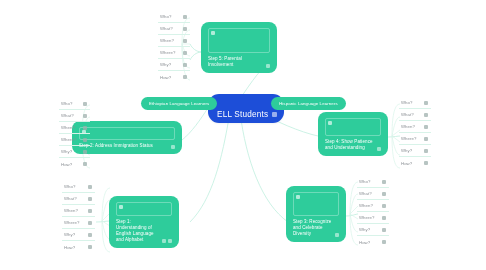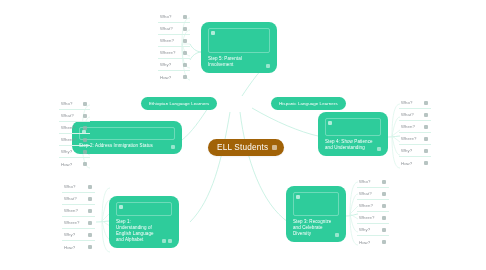--- a/index.html
+++ b/index.html
@@ -6,26 +6,25 @@
   body{
     width:486px;height:270px;background:#ffffff;overflow:hidden;position:relative;
     font-family:"Liberation Sans","DejaVu Sans",sans-serif;
     -webkit-font-smoothing:antialiased;
   }
   #canvas{position:absolute;inset:0;width:486px;height:270px;}
   svg.links{position:absolute;left:0;top:0;width:486px;height:270px;pointer-events:none;}
 
   
   .central{
-    position:absolute;background:#a16207;border-radius:11px;
+    position:absolute;background:#1d4ed8;border-radius:11px;
     display:flex;align-items:center;gap:4px;
-    padding:4px 7px 4px 9px;color:#ffffff;white-space:nowrap;
+    padding:16px 7px 4px 9px;color:#ffffff;white-space:nowrap;
     font-size:8.2px;letter-spacing:.2px;
     box-shadow:0 1px 2px rgba(0,0,0,.05);
-    margin-top:45px;
   }
   .central .ctitle{font-size:8.2px;color:#fff;}
   .mini-ic{
     width:5px;height:5px;border-radius:1px;
     background:rgba(255,255,255,.55);display:inline-block;flex:0 0 auto;
   }
 
   
   .pill{
     position:absolute;background:#2ECC9B;border-radius:9px;

